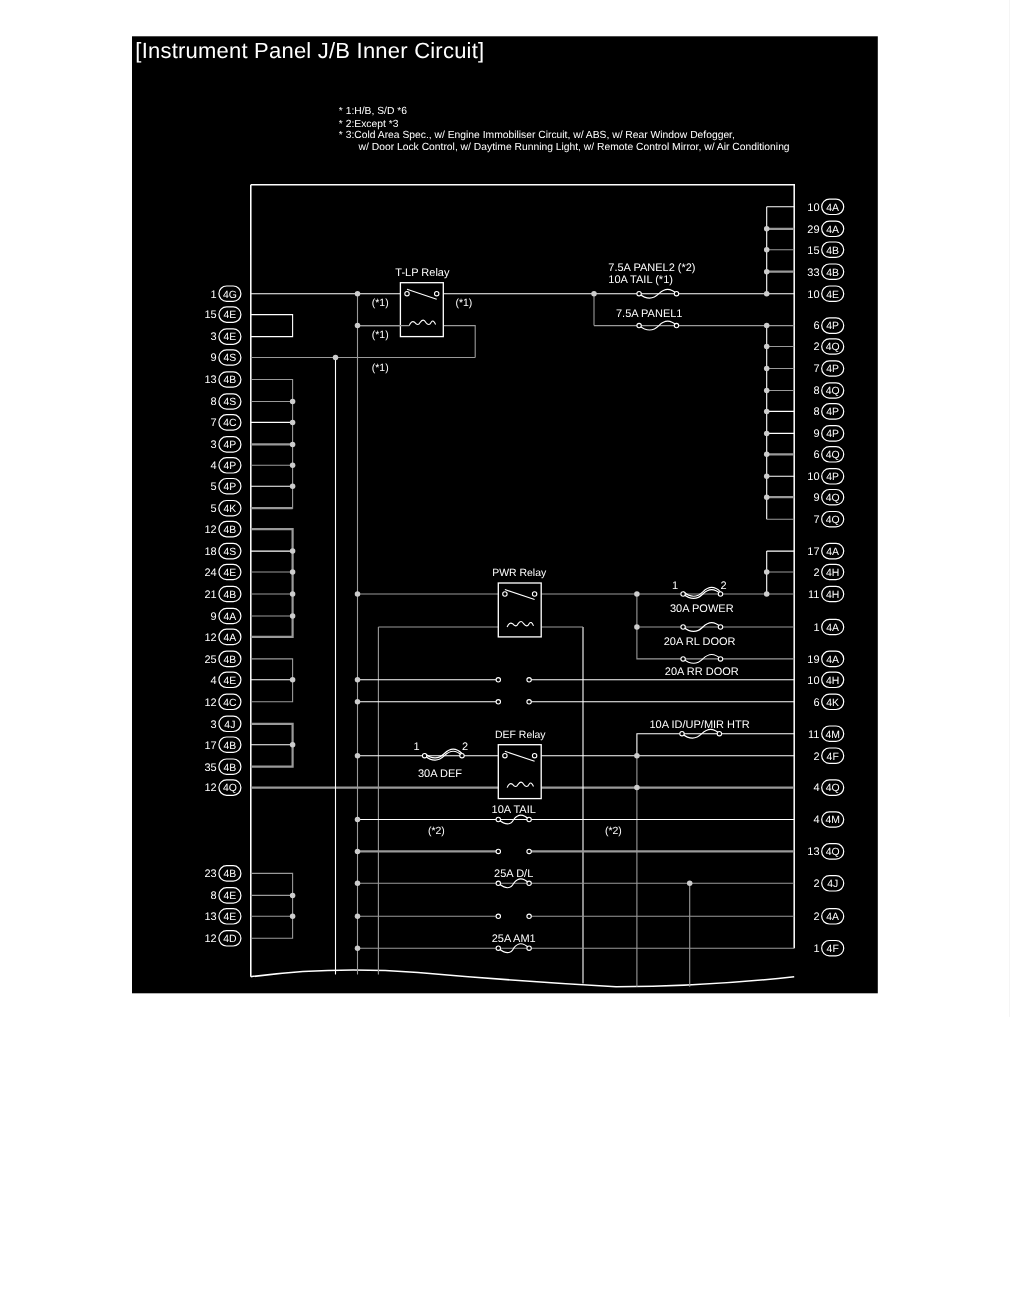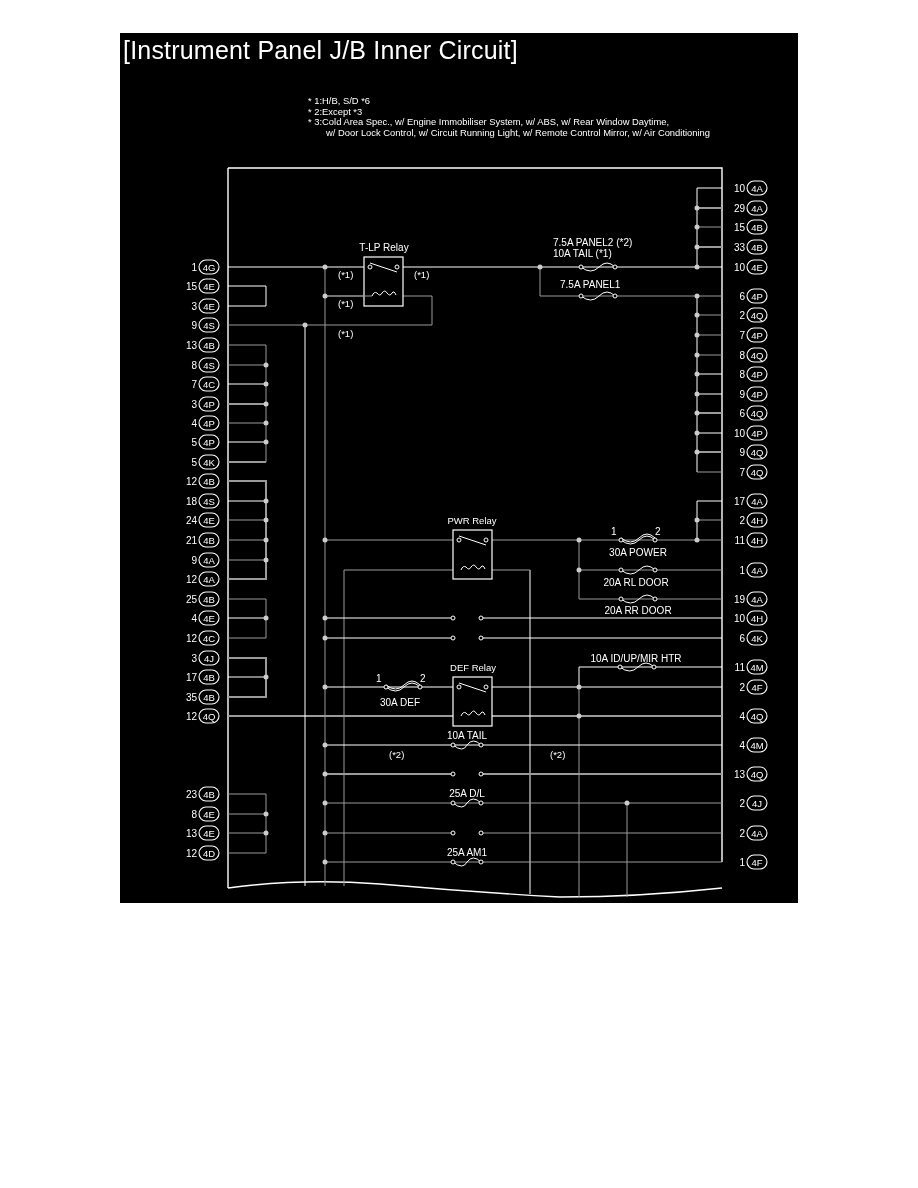--- a/index.html
+++ b/index.html
@@ -1,34 +1,34 @@
 <!DOCTYPE html>
 <html><head>
 <meta charset="utf-8">
 <style>
   html, body { margin: 0; padding: 0; background: #ffffff; }
   body { width: 918px; height: 1188px; position: relative; font-family: "Liberation Sans", sans-serif; }
   #panel { position: absolute; left: 120px; top: 33px; width: 678px; height: 870px; background: #000; overflow: hidden; }
-  #title { position: absolute; left: 3px; top: 3px; color: #fff; font-size: 25px; letter-spacing: 0.2px; white-space: nowrap; }
+  #title { position: absolute; left: 3px; top: 3px; color: #fff; font-size: 20px; letter-spacing: 0.2px; white-space: nowrap; }
   #notes { position: absolute; left: 188px; top: 63px; color: #fff; font-size: 9.4px; line-height: 10.5px; }
   #notes div { white-space: nowrap; }
   #notes .indent { padding-left: 18px; }
   svg#diagram { position: absolute; left: 0; top: 0; }
   svg text { font-family: "Liberation Sans", sans-serif; fill: #fff; }
 </style>
 </head>
 <body>
 
 <div id="panel">
   <div id="title">[Instrument Panel J/B Inner Circuit]</div>
   <div id="notes">
     <div>* 1:H/B, S/D *6</div>
     <div>* 2:Except *3</div>
-    <div>* 3:Cold Area Spec., w/ Engine Immobiliser System, w/ ABS, w/ Rear Window Daytime,</div>
-    <div class="indent">w/ Door Lock Control, w/ Circuit Running Light, w/ Remote Control Mirror, w/ Air Conditioning</div>
+    <div>* 3:Cold Area Spec., w/ Engine Immobiliser Circuit, w/ ABS, w/ Rear Window Defogger,</div>
+    <div class="indent">w/ Door Lock Control, w/ Daytime Running Light, w/ Remote Control Mirror, w/ Air Conditioning</div>
   </div>
 
   <svg id="diagram" width="678" height="870" viewBox="120 33 678 870">
     <g id="wires" stroke="#fff" stroke-width="1" fill="none">
 
       <path d="M228 168 L722 168 L722 862 M228 168 L228 888" stroke-width="1.4"></path>
       <path d="M228 888 Q300 878 380 884 Q470 892 560 897 Q640 897 722 888" stroke-width="1.4"></path>
 
       <line x1="228" y1="267" x2="722" y2="267"></line>
 

